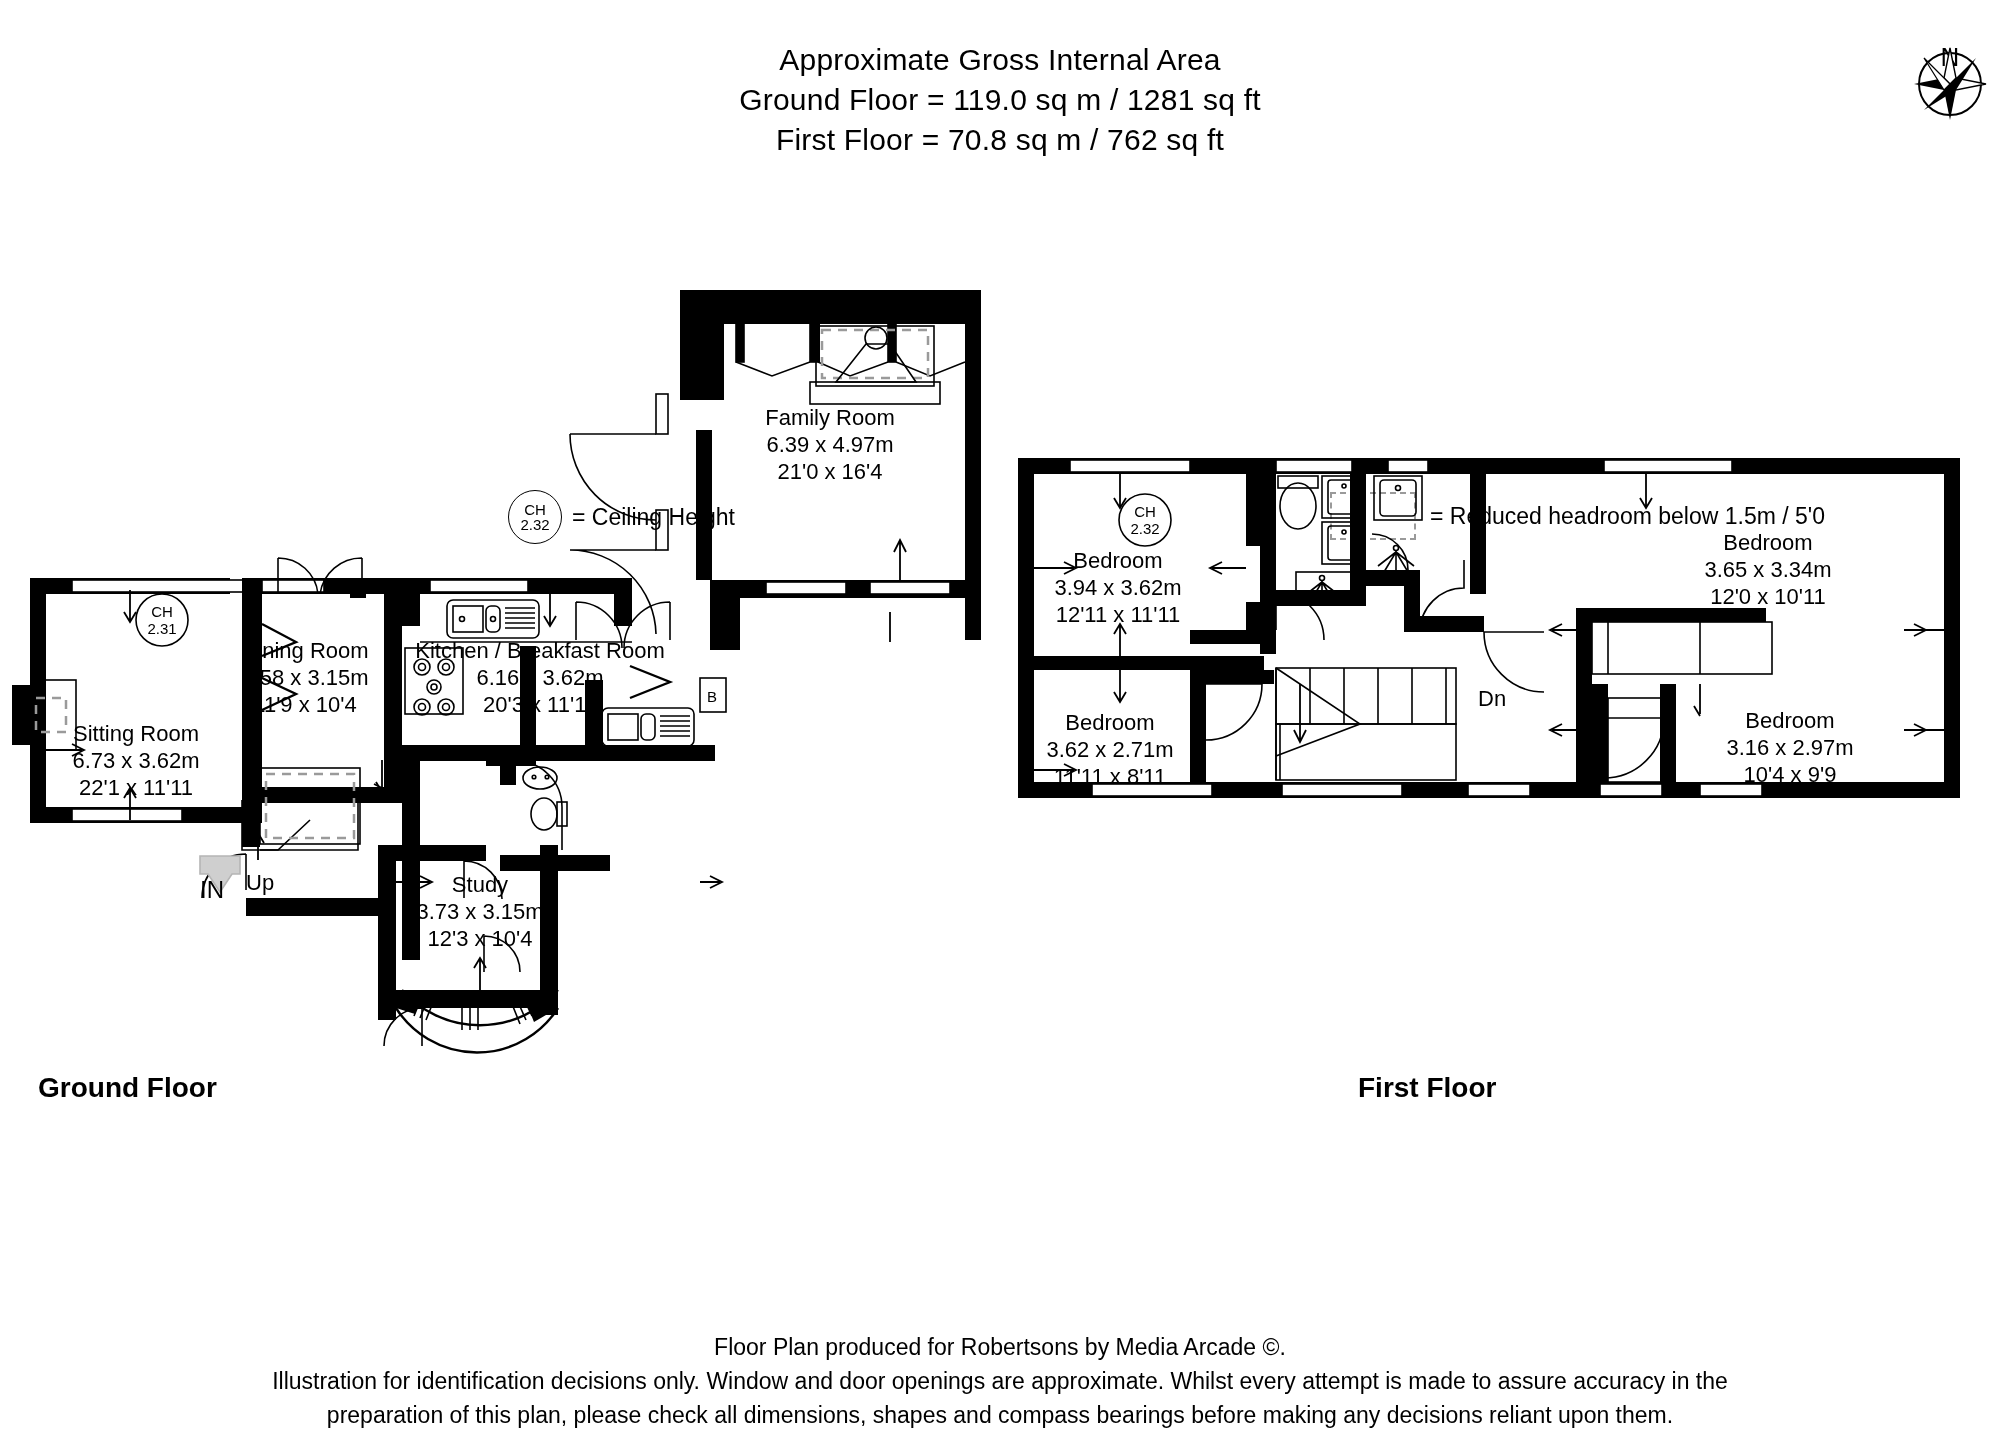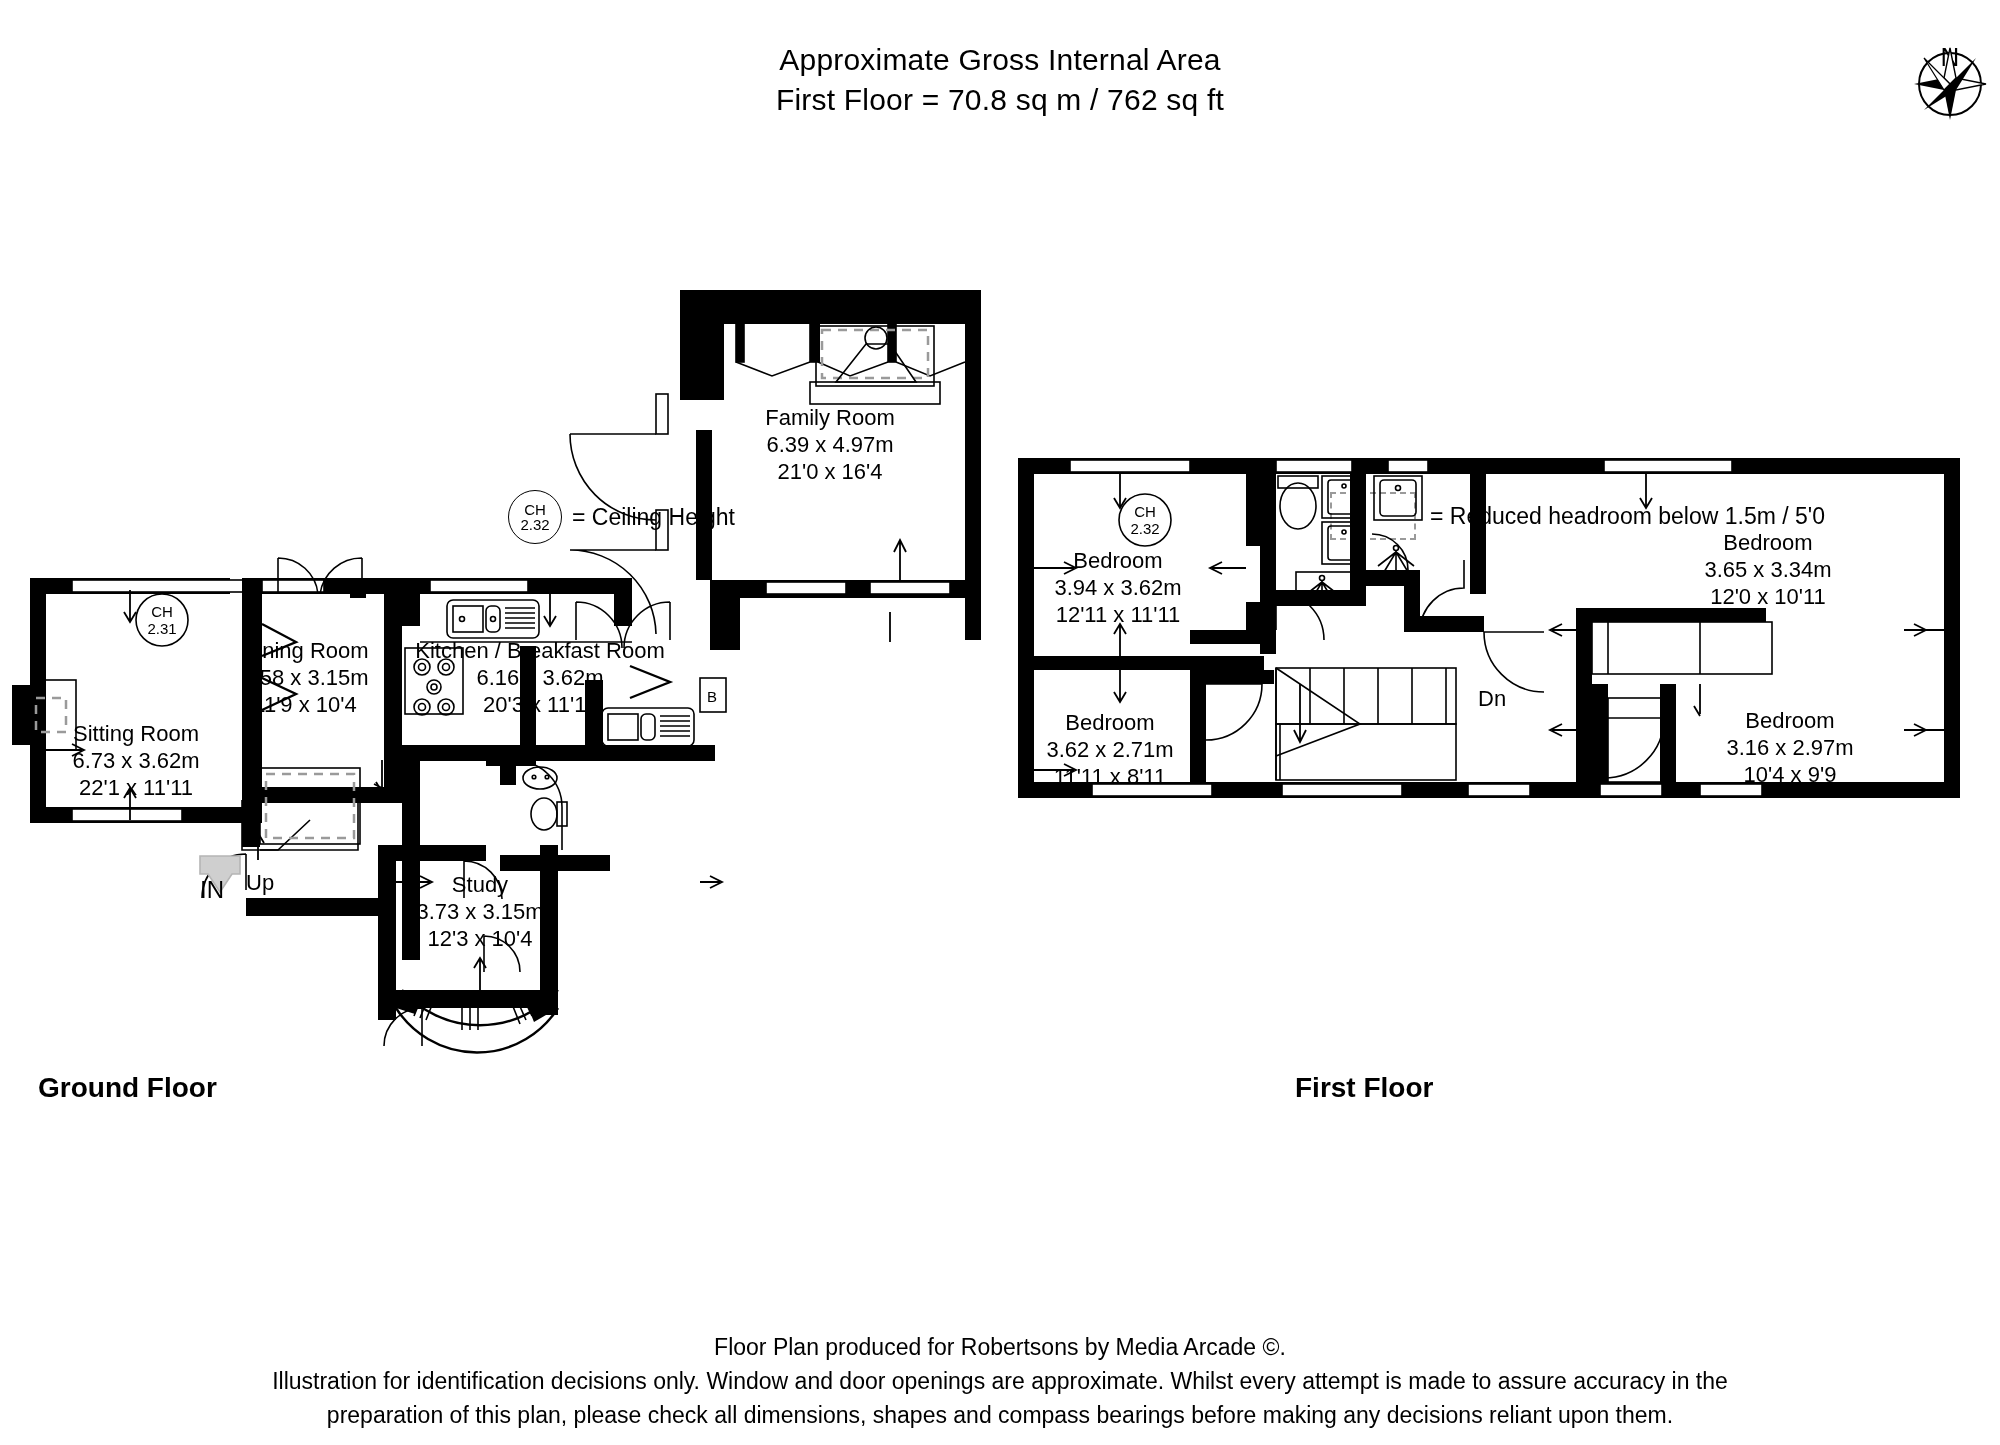--- a/index.html
+++ b/index.html
@@ -6,21 +6,21 @@
   body{width:2000px;height:1445px;position:relative;font-family:"Liberation Sans",sans-serif;color:#000;overflow:hidden;}
 
   .header{position:absolute;top:40px;left:0;width:2000px;text-align:center;}
   .header div{font-size:30px;line-height:40px;letter-spacing:.2px;text-align:center;}
 
   .compass{position:absolute;left:1900px;top:40px;width:100px;text-align:center;}
   .compass .n{font-size:26px;margin-top:2px;}
 
   .floor-label{position:absolute;font-size:28px;font-weight:bold;}
   #gf-label{left:22px;top:1072px;margin-left:16px;}
-  #ff-label{left:1295px;top:1072px;}
+  #ff-label{left:1358px;top:1072px;}
 
   .legend{position:absolute;font-size:23px;}
   #ch-legend{left:508px;top:490px;display:flex;align-items:center;gap:10px;}
   #ch-legend .circ{width:52px;height:52px;border:1.6px solid #000;border-radius:50%;
       display:flex;flex-direction:column;align-items:center;justify-content:center;line-height:15px;font-size:15px;}
   #hr-legend{left:1330px;top:492px;display:flex;align-items:center;gap:14px;}
   #hr-legend .dash{width:82px;height:44px;border:2.5px dashed #9a9a9a;}
 
   .footer{position:absolute;left:0;top:1330px;width:2000px;text-align:center;}
   .footer div{font-size:23px;line-height:34px;text-align:center;}
@@ -34,20 +34,21 @@
   .thin2{fill:none;stroke:#000;stroke-width:2.4;}
   .win{fill:#fff;stroke:#000;stroke-width:1.6;}
   .arw{stroke:#000;stroke-width:1.8;fill:none;}
   .dashbox{fill:none;stroke:#9a9a9a;stroke-width:2.5;stroke-dasharray:9 7;}
 </style>
 </head>
 <body>
 
 <div class="header">
   <div>Approximate Gross Internal Area</div>
+  <div>Ground Floor = 119.0 sq m / 1281 sq ft</div>
   <div>First Floor = 70.8 sq m / 762 sq ft</div>
 </div>
 
 <div class="compass">
   <svg width="100" height="90" viewBox="0 0 100 90">
     <circle cx="50" cy="44" r="31" fill="none" stroke="#000" stroke-width="2"></circle>
     <polygon points="50,8 56,38 50,44 44,38" fill="#000"></polygon>
     <polygon points="50,80 56,50 50,44 44,50" fill="#000"></polygon>
     <polygon points="14,44 44,38 50,44 44,50" fill="#000"></polygon>
     <polygon points="86,44 56,38 50,44 56,50" fill="#fff" stroke="#000" stroke-width="1.4"></polygon>

